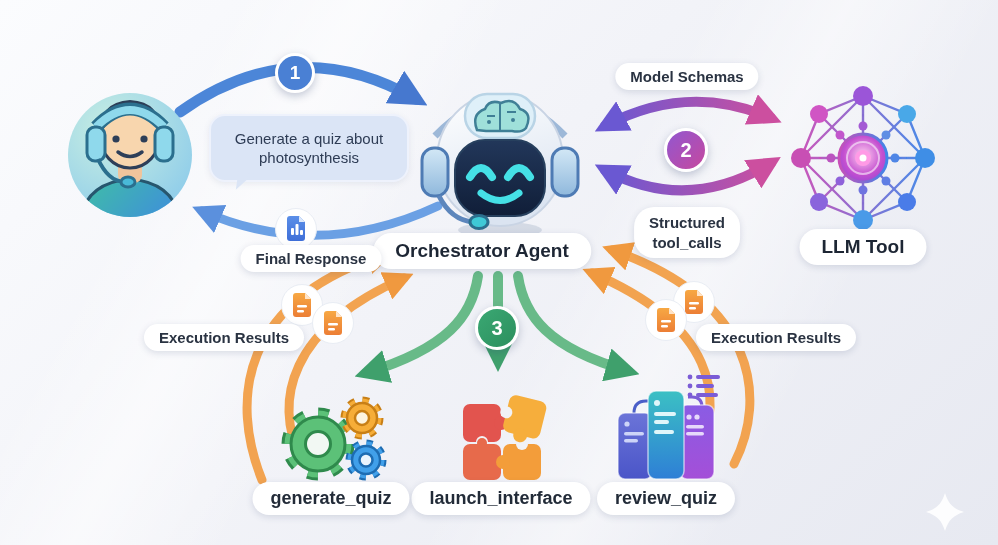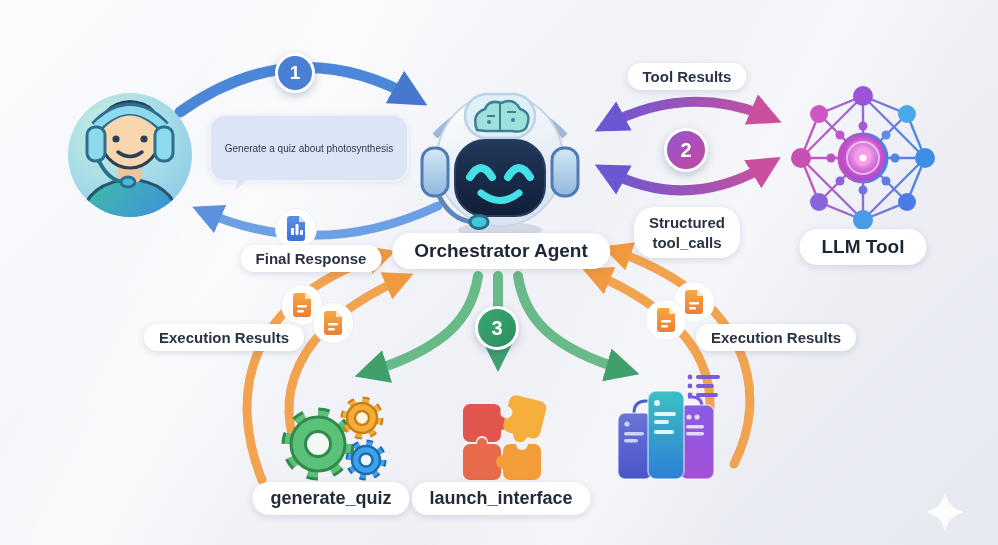--- a/index.html
+++ b/index.html
@@ -31,21 +31,21 @@
     color:#fff;font-weight:700;border:3px solid #fff;border-radius:50%;
     box-shadow:0 3px 9px rgba(50,70,110,.28);box-sizing:border-box;
   }
   #badge1{left:275px;top:53px;width:40px;height:40px;font-size:19px;background:#4a80d4;}
   #badge2{left:664px;top:128px;width:44px;height:44px;font-size:20px;background:linear-gradient(135deg,#9257d0,#c6489e);}
   #badge3{left:475px;top:306px;width:44px;height:44px;font-size:20px;background:linear-gradient(135deg,#3aa873,#2c8f5e);}
   .speech{
     position:absolute;left:209px;top:114px;width:180px;min-height:52px;
     background:#dbe5f6;border:2px solid #eef2fc;border-radius:16px;
     display:flex;align-items:center;justify-content:center;text-align:center;
-    font-size:10px;font-weight:500;color:#2e3c55;line-height:1.3;padding:6px 8px;
+    font-size:15px;font-weight:500;color:#2e3c55;line-height:1.3;padding:6px 8px;
     box-shadow:0 2px 6px rgba(70,90,130,.10);
   }
   .speech::after{
     content:"";position:absolute;left:26px;bottom:-11px;
     border-left:10px solid #dbe5f6;border-right:8px solid transparent;
     border-bottom:12px solid transparent;border-top:6px solid #dbe5f6;
     transform:rotate(8deg);
   }
 </style>
 </head>
@@ -322,26 +322,27 @@
   <div class="badge" id="badge1">
       <span>1</span>
     </div>
   <div class="badge" id="badge2">
       <span>2</span>
     </div>
   <div class="badge" id="badge3">
       <span>3</span>
     </div>
 
-  <div class="pill" style="left:687px;top:63px;">Tool Results</div>
+  <div class="pill" style="left:687px;top:63px;">Model Schemas</div>
   <div class="pill multiline" style="left:687px;top:207px;">
     <span>Structured</span>
     <span>tool_calls</span>
   </div>
-  <div class="pill node" style="left:501px;top:233px;">Orchestrator Agent</div>
+  <div class="pill node" style="left:482px;top:233px;">Orchestrator Agent</div>
   <div class="pill node" style="left:863px;top:229px;">LLM Tool</div>
   <div class="pill" style="left:311px;top:245px;">Final Response</div>
   <div class="pill" style="left:224px;top:324px;">Execution Results</div>
   <div class="pill" style="left:776px;top:324px;">Execution Results</div>
   <div class="pill tool" style="left:501px;top:482px;">launch_interface</div>
   <div class="pill tool" style="left:331px;top:482px;">generate_quiz</div>
+  <div class="pill tool" style="left:666px;top:482px;">review_quiz</div>
 
 </div>
 
 </body></html>

